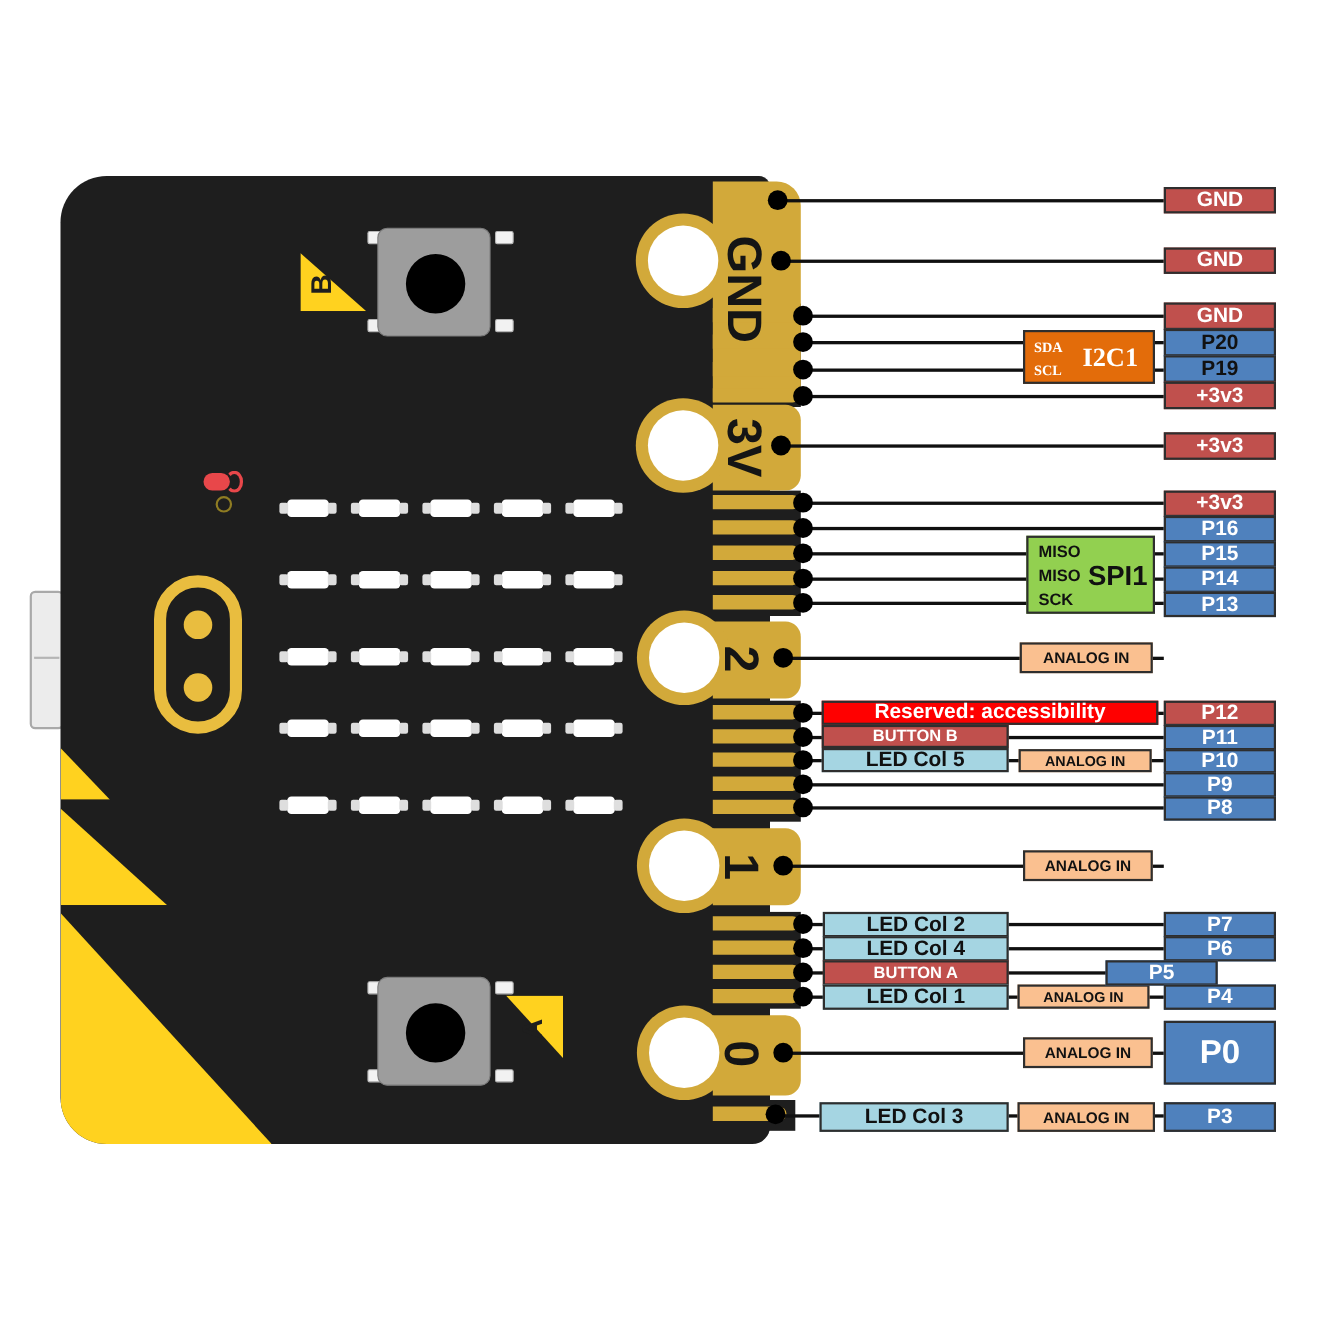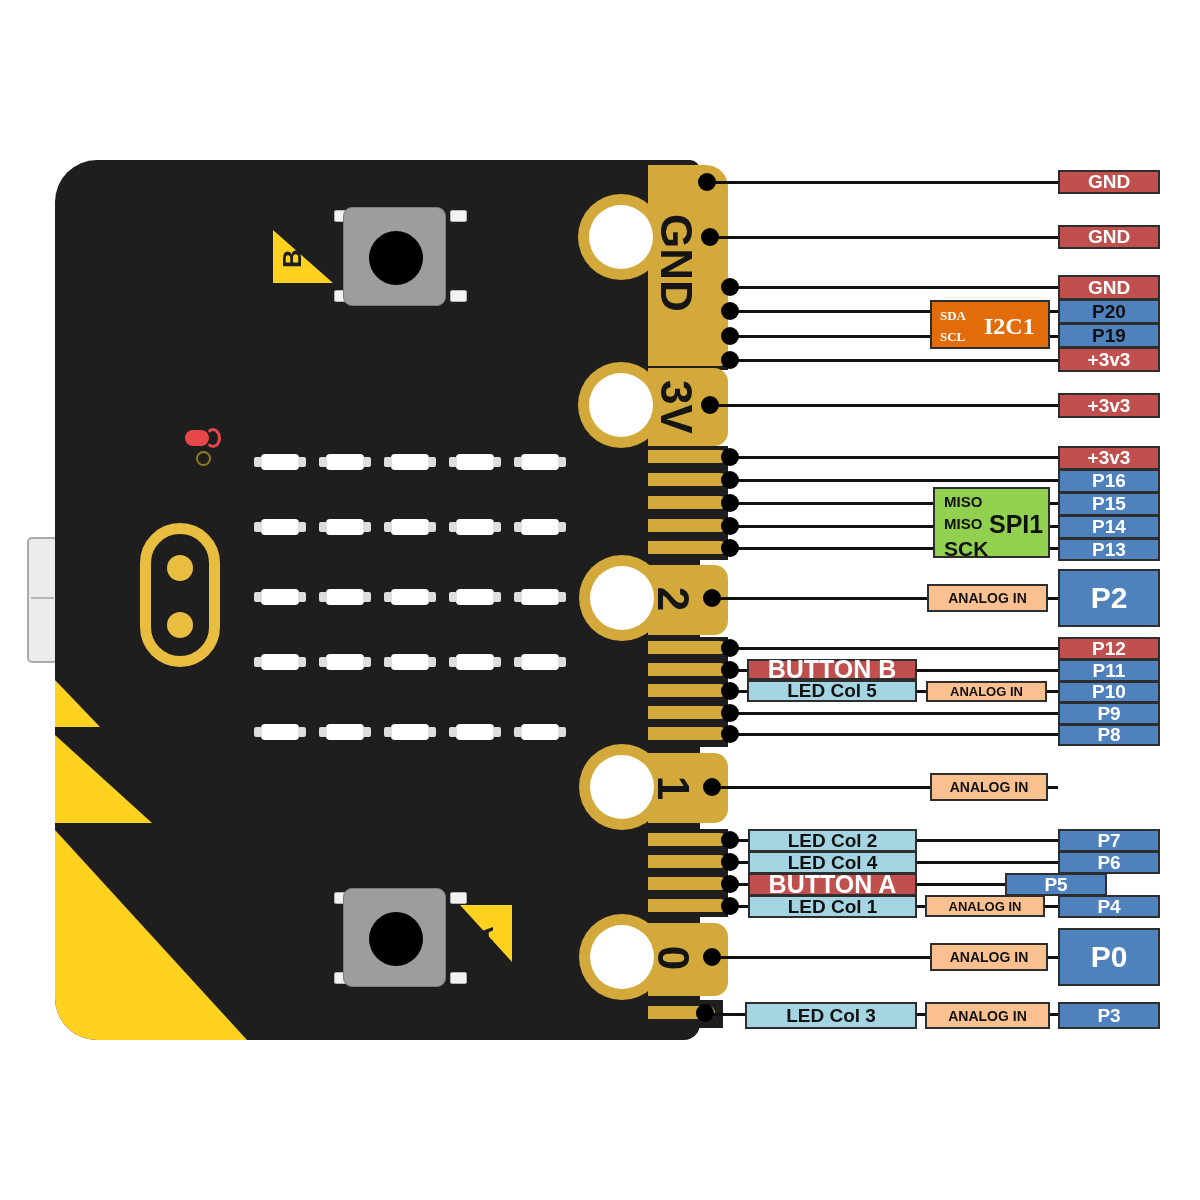--- a/index.html
+++ b/index.html
@@ -31,21 +31,21 @@
   
   .box{position:absolute;display:flex;align-items:center;justify-content:center;box-sizing:border-box;
        border:2px solid #2e2e2e;font-weight:bold;z-index:7;}
   .red{background:#c0504d;color:#fff;font-size:19px;}
   .blue{background:#4f81bd;color:#fff;font-size:19px;}
   .blue-dk{background:#4f81bd;color:#111;font-size:19px;}
   .big{font-size:30px;}
   .peach{background:#fac090;color:#111;font-size:14px;}
   .peach-sm{background:#fac090;color:#111;font-size:13px;}
   .lblue{background:#a5d5e2;color:#111;font-size:19px;}
-  .dkred{background:#c0504d;color:#fff;font-size:25px;}
+  .dkred{background:#c0504d;color:#fff;font-size:15px;}
   .brightred{background:#ff0000;color:#fff;font-size:19px;}
   .orange{background:#e36c0a;color:#fff;}
   .green{background:#92d050;color:#111;}
   .fn-sub{position:absolute;font-weight:bold;}
   
   .mic-pill{position:absolute;width:24px;height:16px;background:#e8474a;border-radius:8px;}
   .mic-arc{position:absolute;width:16px;height:20px;border:3px solid #e8474a;border-radius:50%;
            border-left-color:transparent;box-sizing:border-box;}
   .mic-hole{position:absolute;width:15px;height:15px;border:2.5px solid #8f7c22;border-radius:50%;box-sizing:border-box;}
   #touch-logo{position:absolute;width:80px;height:144px;border:11px solid #e9bd3f;border-radius:44px;box-sizing:border-box;}
@@ -226,25 +226,26 @@
   <div class="dot" style="left:696px;top:1004px;"></div>
 
   <div class="box orange" style="left:930px;top:300px;width:120px;height:49px;font-family:Liberation Serif, serif;">
     <span class="fn-sub" style="left:8px;top:6px;font-size:13px;">SDA</span>
     <span class="fn-sub" style="left:8px;top:27px;font-size:13px;">SCL</span>
     <span class="fn-sub" style="left:52px;top:11px;font-size:24px;">I2C1</span>
   </div>
   <div class="box green" style="left:933px;top:487px;width:117px;height:71px;">
     <span class="fn-sub" style="left:9px;top:4px;font-size:15px;">MISO</span>
     <span class="fn-sub" style="left:9px;top:26px;font-size:15px;">MISO</span>
-    <span class="fn-sub" style="left:9px;top:48px;font-size:21px;">SCK</span>
+    <span class="fn-sub" style="left:9px;top:48px;font-size:15px;">SCK</span>
     <span class="fn-sub" style="left:54px;top:21px;font-size:25px;">SPI1</span>
   </div>
 
   <div class="box peach" style="left:927px;top:584px;width:121px;height:28px;">ANALOG IN</div>
+  <div class="box brightred" style="left:747px;top:637px;width:306px;height:22px;">Reserved: accessibility</div>
   <div class="box dkred" style="left:747px;top:659px;width:170px;height:21px;">BUTTON B</div>
   <div class="box lblue" style="left:747px;top:680px;width:170px;height:22px;">LED Col 5</div>
   <div class="box peach-sm" style="left:926px;top:681px;width:121px;height:21px;">ANALOG IN</div>
   <div class="box peach" style="left:930px;top:773px;width:118px;height:28px;">ANALOG IN</div>
   <div class="box lblue" style="left:748px;top:829px;width:169px;height:23px;">LED Col 2</div>
   <div class="box lblue" style="left:748px;top:851px;width:169px;height:23px;">LED Col 4</div>
   <div class="box dkred" style="left:748px;top:873px;width:169px;height:23px;">BUTTON A</div>
   <div class="box lblue" style="left:748px;top:895px;width:169px;height:23px;">LED Col 1</div>
   <div class="box peach-sm" style="left:925px;top:895px;width:120px;height:22px;">ANALOG IN</div>
   <div class="box peach" style="left:930px;top:943px;width:118px;height:28px;">ANALOG IN</div>
@@ -256,21 +257,20 @@
   <div class="box red" style="left:1058px;top:275px;width:102px;height:25px;">GND</div>
   <div class="box blue-dk" style="left:1058px;top:299px;width:102px;height:25px;">P20</div>
   <div class="box blue-dk" style="left:1058px;top:323px;width:102px;height:25px;">P19</div>
   <div class="box red" style="left:1058px;top:347px;width:102px;height:25px;">+3v3</div>
   <div class="box red" style="left:1058px;top:393px;width:102px;height:25px;">+3v3</div>
   <div class="box red" style="left:1058px;top:446px;width:102px;height:24px;">+3v3</div>
   <div class="box blue" style="left:1058px;top:469px;width:102px;height:24px;">P16</div>
   <div class="box blue" style="left:1058px;top:492px;width:102px;height:24px;">P15</div>
   <div class="box blue" style="left:1058px;top:515px;width:102px;height:24px;">P14</div>
   <div class="box blue" style="left:1058px;top:538px;width:102px;height:23px;">P13</div>
-  <div class="box blue big" style="left:1058px;top:569px;width:102px;height:58px;">P2</div>
   <div class="box red" style="left:1058px;top:637px;width:102px;height:23px;">P12</div>
   <div class="box blue" style="left:1058px;top:659px;width:102px;height:23px;">P11</div>
   <div class="box blue" style="left:1058px;top:681px;width:102px;height:22px;">P10</div>
   <div class="box blue" style="left:1058px;top:702px;width:102px;height:23px;">P9</div>
   <div class="box blue" style="left:1058px;top:724px;width:102px;height:22px;">P8</div>
   <div class="box blue" style="left:1058px;top:829px;width:102px;height:23px;">P7</div>
   <div class="box blue" style="left:1058px;top:851px;width:102px;height:23px;">P6</div>
   <div class="box blue" style="left:1005px;top:873px;width:102px;height:23px;">P5</div>
   <div class="box blue" style="left:1058px;top:895px;width:102px;height:23px;">P4</div>
   <div class="box blue big" style="left:1058px;top:928px;width:102px;height:58px;">P0</div>

